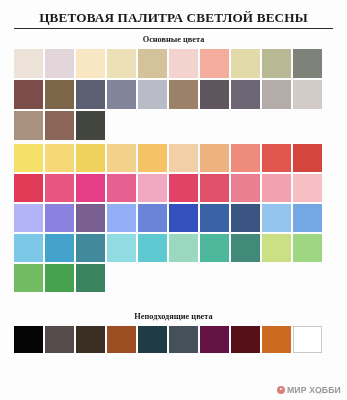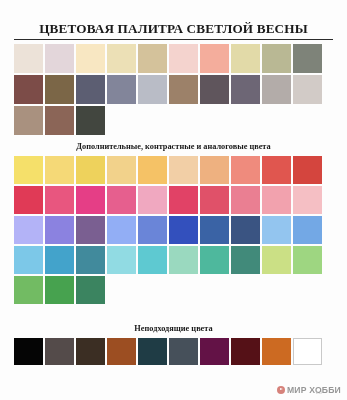--- a/index.html
+++ b/index.html
@@ -15,21 +15,21 @@
   }
   .page {
     position: relative;
     width: 347px;
     height: 400px;
     box-sizing: border-box;
     padding: 0 14px;
     background: #fdfdfd;
   }
   .title-wrap {
-    padding-top: 21px;
+    padding-top: 10px;
   }
   .main-title {
     font-family: "Liberation Serif", serif;
     font-size: 13.2px;
     font-weight: bold;
     color: #1a1a1a;
     text-align: center;
     letter-spacing: 0.15px;
     line-height: 16px;
     white-space: nowrap;
@@ -117,20 +117,21 @@
 </head>
 <body>
 
 <div class="page">
 
   <div class="title-wrap">
     <div class="main-title">ЦВЕТОВАЯ ПАЛИТРА СВЕТЛОЙ ВЕСНЫ</div>
     <div class="title-rule"></div>
   </div>
 
+  <div class="section-title sec1-title">Основные цвета</div>
   <div class="grid sec1">
       <div class="swatch" style="background: rgb(236, 226, 216);"></div>
       <div class="swatch" style="background: rgb(227, 214, 218);"></div>
       <div class="swatch" style="background: rgb(248, 231, 194);"></div>
       <div class="swatch" style="background: rgb(236, 224, 182);"></div>
       <div class="swatch" style="background: rgb(212, 194, 155);"></div>
       <div class="swatch" style="background: rgb(244, 211, 206);"></div>
       <div class="swatch" style="background: rgb(244, 173, 156);"></div>
       <div class="swatch" style="background: rgb(226, 218, 168);"></div>
       <div class="swatch" style="background: rgb(185, 184, 148);"></div>
@@ -143,21 +144,20 @@
       <div class="swatch" style="background: rgb(156, 129, 105);"></div>
       <div class="swatch" style="background: rgb(95, 85, 92);"></div>
       <div class="swatch" style="background: rgb(109, 102, 117);"></div>
       <div class="swatch" style="background: rgb(179, 172, 169);"></div>
       <div class="swatch" style="background: rgb(210, 203, 199);"></div>
       <div class="swatch" style="background: rgb(169, 145, 127);"></div>
       <div class="swatch" style="background: rgb(139, 101, 87);"></div>
       <div class="swatch" style="background: rgb(66, 70, 63);"></div>
     </div>
 
-  <div class="section-title sec2-title">Дополнительные, контрастные и аналоговые цвета</div>
   <div class="grid sec2">
       <div class="swatch" style="background: rgb(245, 224, 106);"></div>
       <div class="swatch" style="background: rgb(245, 217, 119);"></div>
       <div class="swatch" style="background: rgb(238, 210, 92);"></div>
       <div class="swatch" style="background: rgb(242, 210, 139);"></div>
       <div class="swatch" style="background: rgb(245, 194, 102);"></div>
       <div class="swatch" style="background: rgb(242, 207, 166);"></div>
       <div class="swatch" style="background: rgb(238, 177, 128);"></div>
       <div class="swatch" style="background: rgb(239, 139, 125);"></div>
       <div class="swatch" style="background: rgb(224, 86, 79);"></div>

